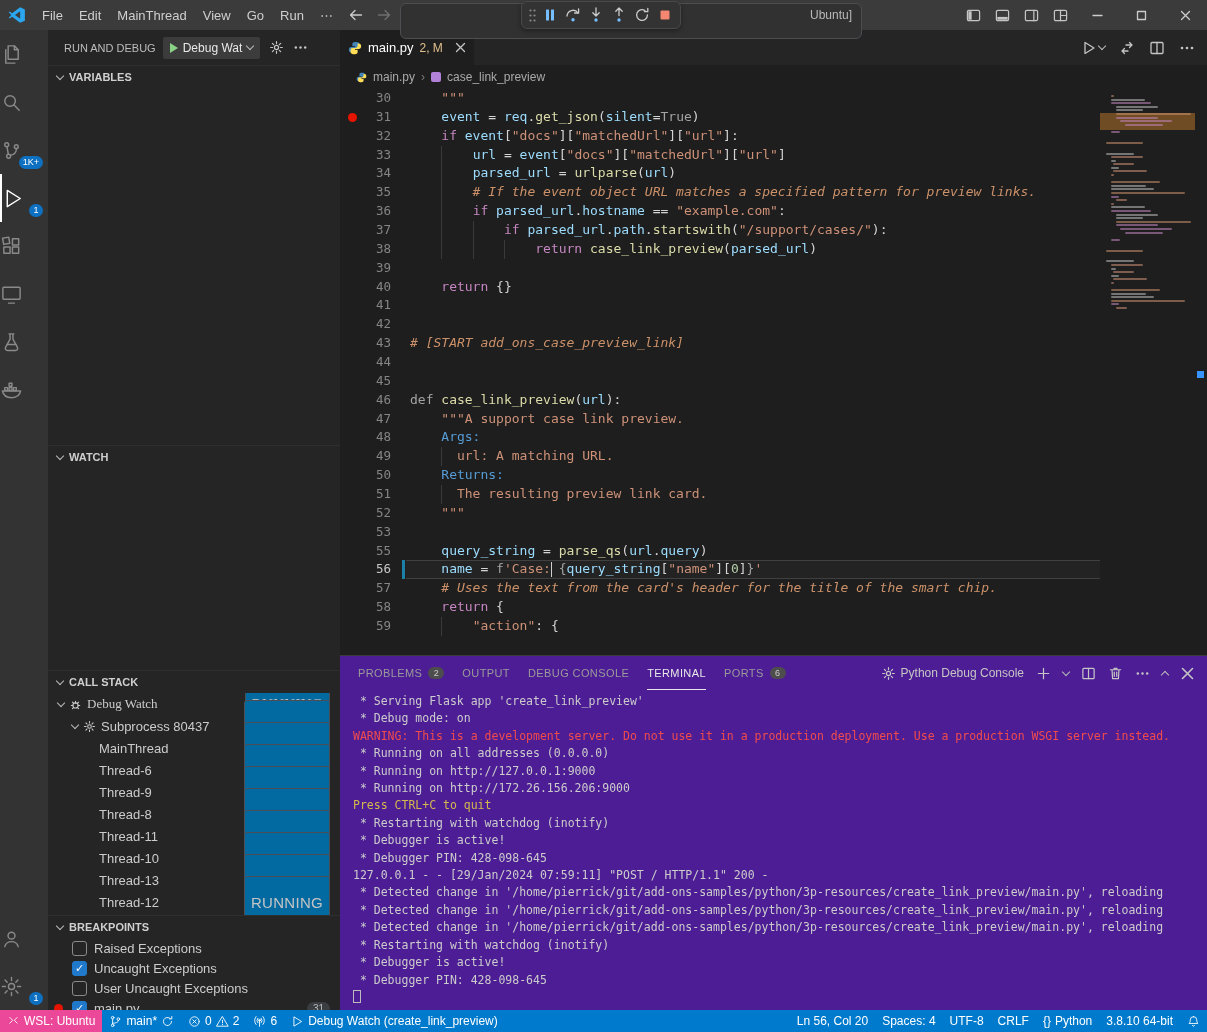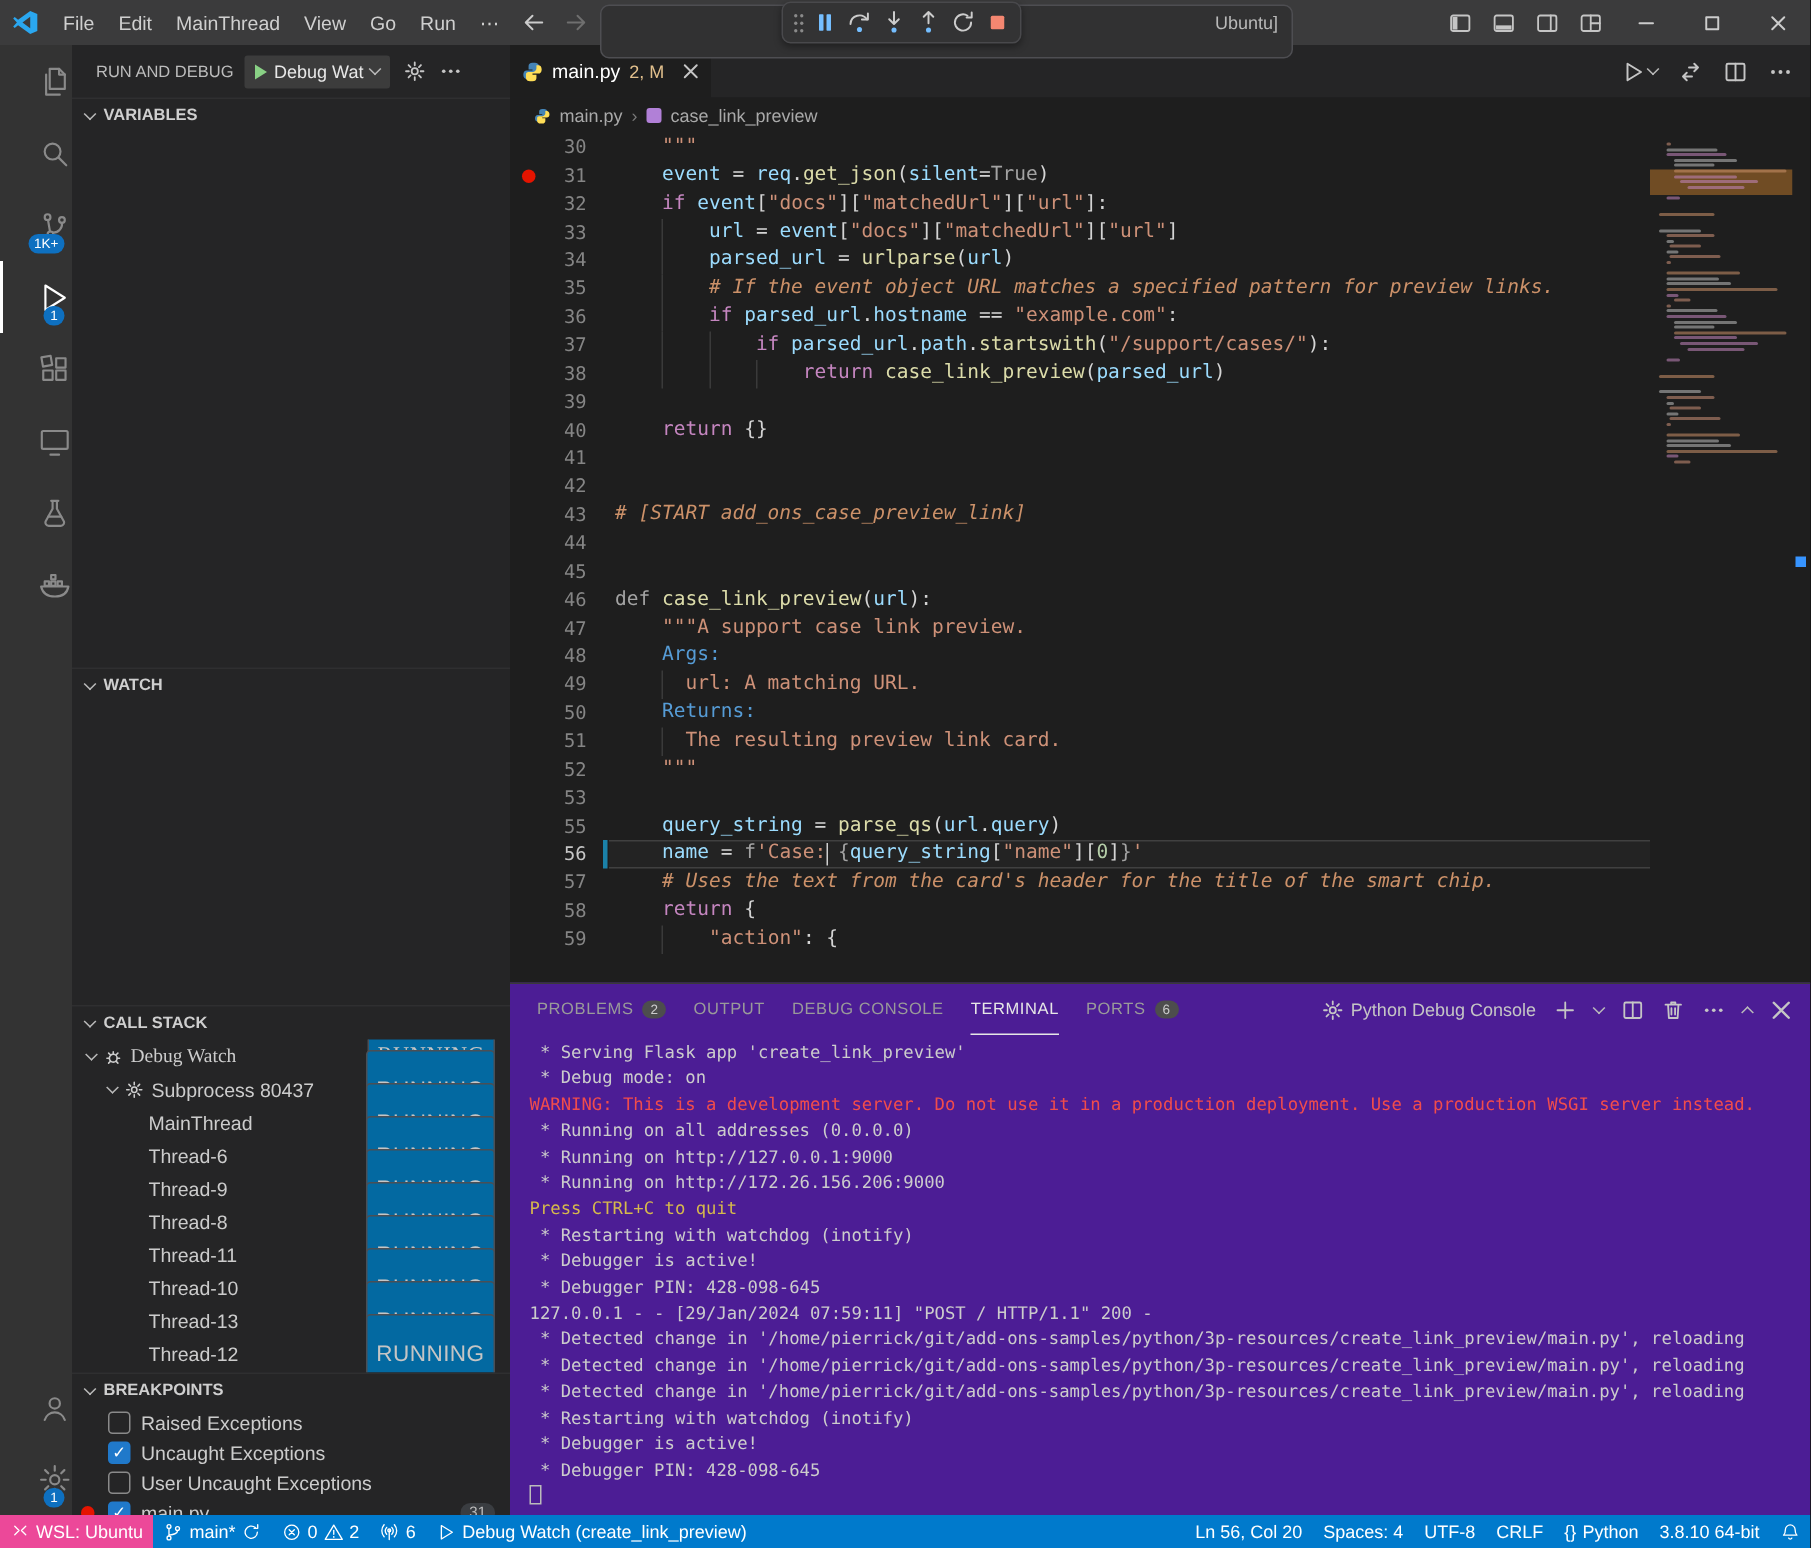--- a/index.html
+++ b/index.html
@@ -27,21 +27,21 @@
 .layout-ic{width:29px;display:flex;align-items:center;justify-content:center;color:#c5c5c5}
 .layout-ic svg{width:15px;height:15px}
 .win-btn{width:44px;display:flex;align-items:center;justify-content:center;color:#ccc}
 .win-btn svg{width:11px;height:11px}
 
 
 #main{flex:1;display:flex;min-height:0}
 
 
 #activitybar{width:48px;background:#333333;display:flex;flex-direction:column}
-.ab-item{width:48px;height:48px;display:flex;align-items:center;justify-content:flex-end;color:#8a8a8a;position:relative}
+.ab-item{width:48px;height:48px;display:flex;align-items:center;justify-content:flex-start;color:#8a8a8a;position:relative}
 .ab-item.active{color:#fff;border-left:2px solid #fff}
 .ab-item svg{width:23px;height:23px;stroke-width:1.5}
 .ab-badge{position:absolute;right:5px;bottom:5px;background:#0e70c0;color:#fff;font-size:9px;line-height:1;
   border-radius:9px;padding:2px 4px;min-width:14px;text-align:center;font-family:"Liberation Sans",sans-serif}
 #ab-bottom{margin-top:auto}
 
 
 #sidebar{width:292px;background:#252526;display:flex;flex-direction:column;font-size:13px;overflow:hidden}
 #sb-header{flex:0 0 35px;display:flex;align-items:center;gap:7px;padding:0 10px 0 16px}
 #sb-title{font-size:11px;color:#bcbcbc;white-space:nowrap}

